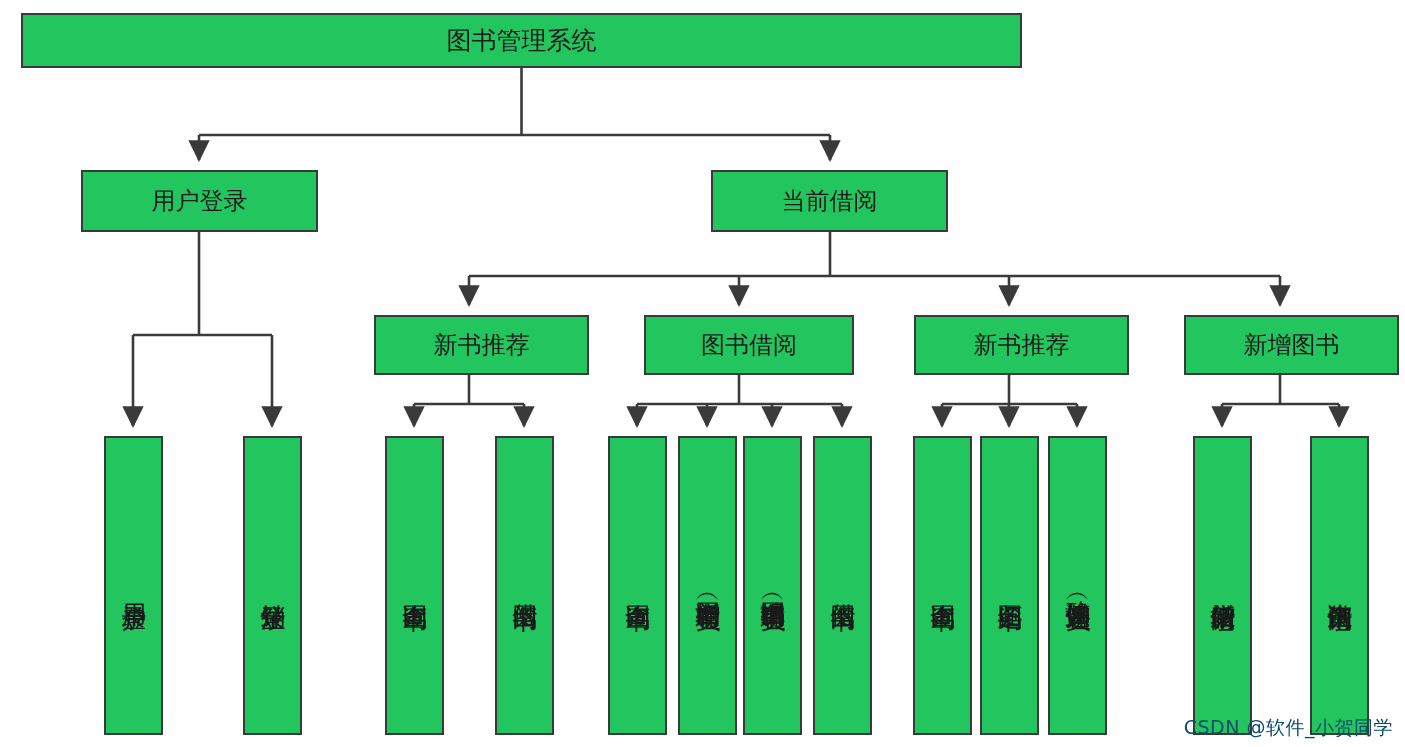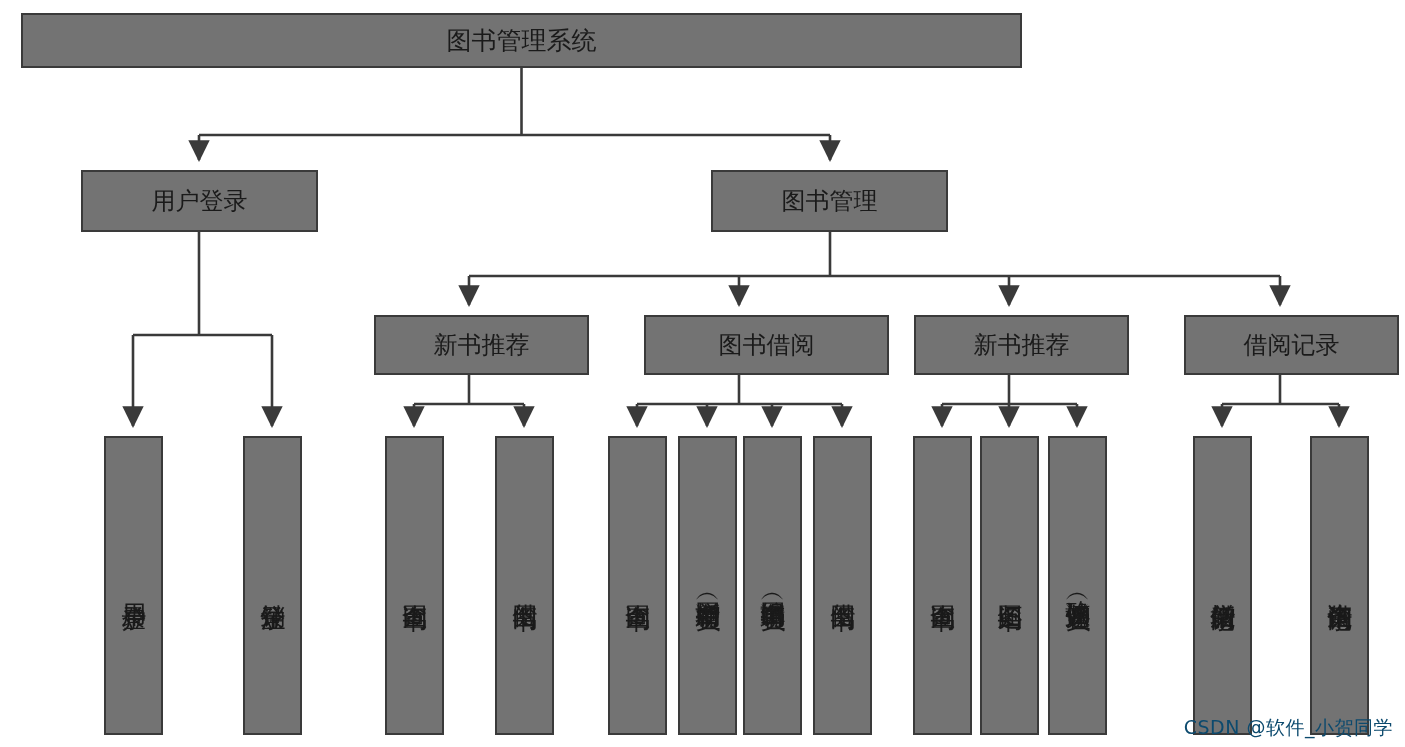--- a/index.html
+++ b/index.html
@@ -23,21 +23,21 @@
     left: 0;
     top: 0;
     width: 1405px;
     height: 747px;
     pointer-events: none;
   }
   .node {
     position: absolute;
     box-sizing: border-box;
     border: 2.5px solid #3a3a3a;
-    background: #737373;
+    background: #22c55e;
     display: flex;
     align-items: center;
     justify-content: center;
     color: #1a1a1a;
     text-align: center;
     line-height: 1.28;
   }
   .node.root {
     font-size: 25px;
   }
@@ -125,34 +125,34 @@
   </svg>
 
   <div class="node root" style="left:21px; top:13px; width:1001px; height:55px;">
     <span>图书管理系统</span>
   </div>
 
   <div class="node lvl2" style="left:81px; top:170px; width:237px; height:62px;">
     <span>用户登录</span>
   </div>
   <div class="node lvl2" style="left:711px; top:170px; width:237px; height:62px;">
-    <span>图书管理</span>
+    <span>当前借阅</span>
   </div>
 
   <div class="node lvl3" style="left:362px; top:315px; width:215px; height:60px;">
     <span>新书推荐</span>
   </div>
-  <div class="node lvl3" style="left:632px; top:315px; width:245px; height:60px;">
+  <div class="node lvl3" style="left:632px; top:315px; width:210px; height:60px;">
     <span>图书借阅</span>
   </div>
   <div class="node lvl3" style="left:902px; top:315px; width:215px; height:60px;">
     <span>新书推荐</span>
   </div>
   <div class="node lvl3" style="left:1172px; top:315px; width:215px; height:60px;">
-    <span>借阅记录</span>
+    <span>新增图书</span>
   </div>
 
   <div class="node leaf" style="left:104px; top:436px; width:59px; height:299px;">
     <span class="vtext">用户登录</span>
   </div>
   <div class="node leaf" style="left:243px; top:436px; width:59px; height:299px;">
     <span class="vtext">注销登录</span>
   </div>
 
   <div class="node leaf" style="left:385px; top:436px; width:59px; height:299px;">

